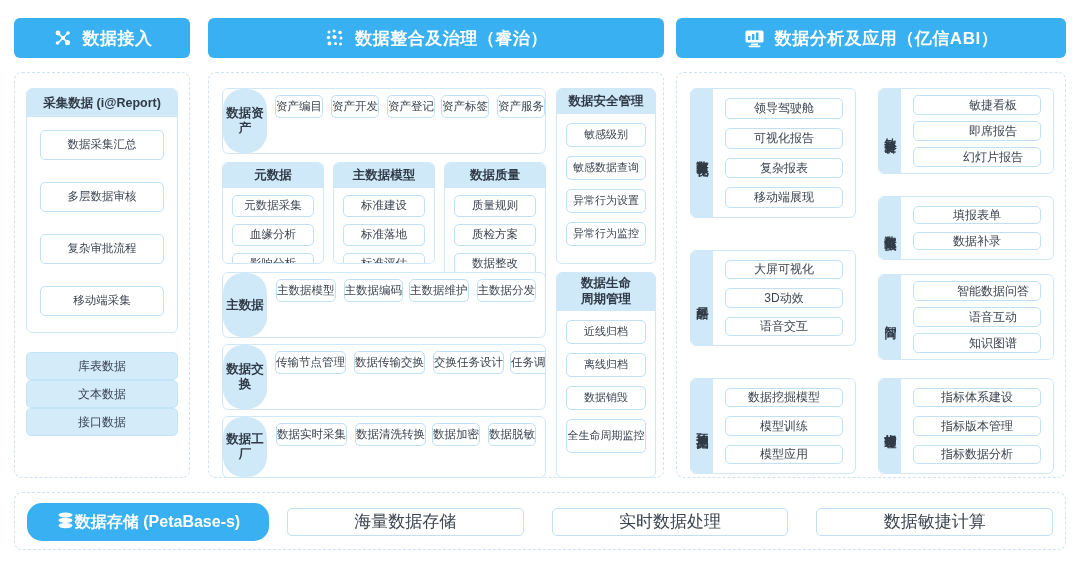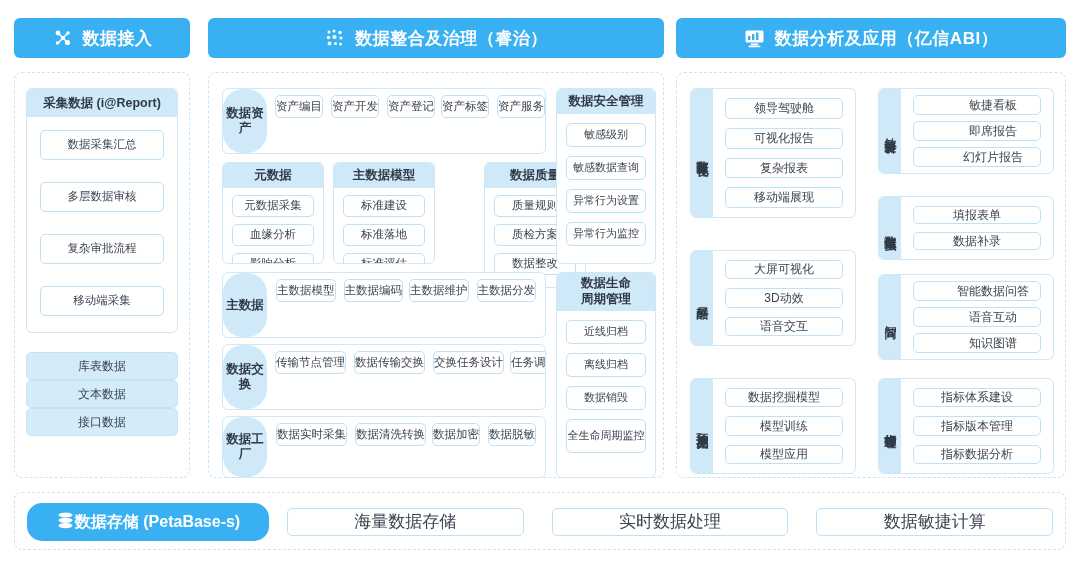--- a/index.html
+++ b/index.html
@@ -129,21 +129,21 @@
     border: 1px solid #cfe8f8;
     border-radius: 6px;
     background: #ffffff;
     overflow: hidden;
   }
   .subcard .card-hdr { height: 25px; font-size: 12.5px; }
   .subcard .body { padding: 7px 9px; display: flex; flex-direction: column; gap: 7px; }
   .subcard .chip { height: 22px; }
   #sc-meta    { left: 222px; top: 162px; width: 102px; height: 102px; }
   #sc-std     { left: 333px; top: 162px; width: 102px; height: 102px; }
-  #sc-quality { left: 444px; top: 162px; width: 102px; height: 126px; margin-left: 40px; }
+  #sc-quality { left: 444px; top: 162px; width: 102px; height: 126px; }
 
   
   #sc-security { left: 556px; top: 88px;  width: 100px; height: 176px; }
   #sc-lifecycle{ left: 556px; top: 272px; width: 100px; height: 206px; }
   #sc-security .body, #sc-lifecycle .body { padding: 9px 9px; gap: 9px; }
   #sc-security .chip { height: 24px; font-size: 11px; }
   #sc-lifecycle .chip { height: 24px; font-size: 11px; }
   #sc-lifecycle .chip.tall { height: 34px; white-space: normal; }
   #sc-lifecycle .card-hdr { height: 38px; line-height: 1.25; text-align: center; }
 

